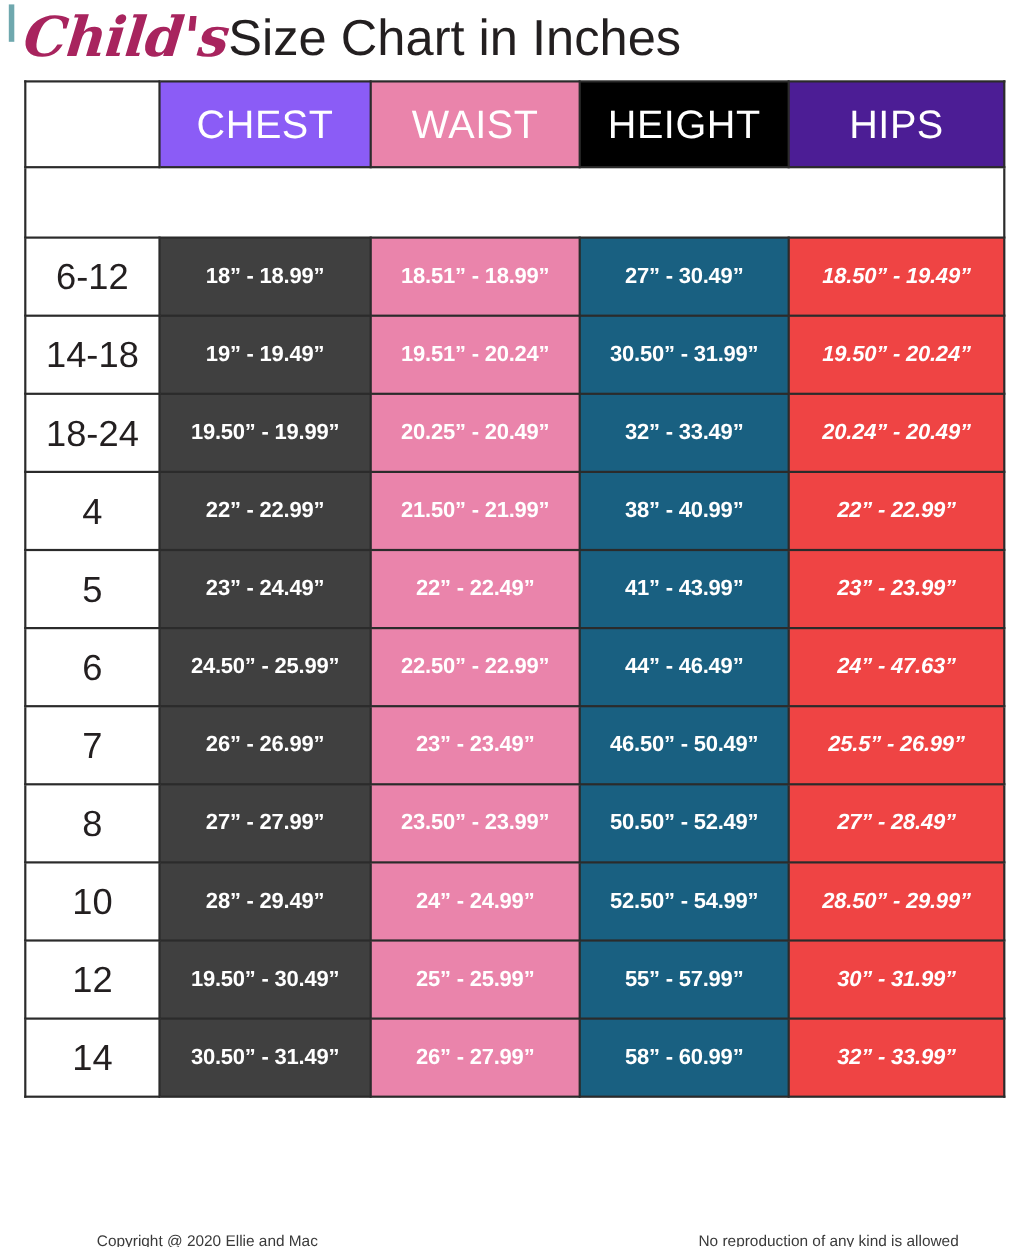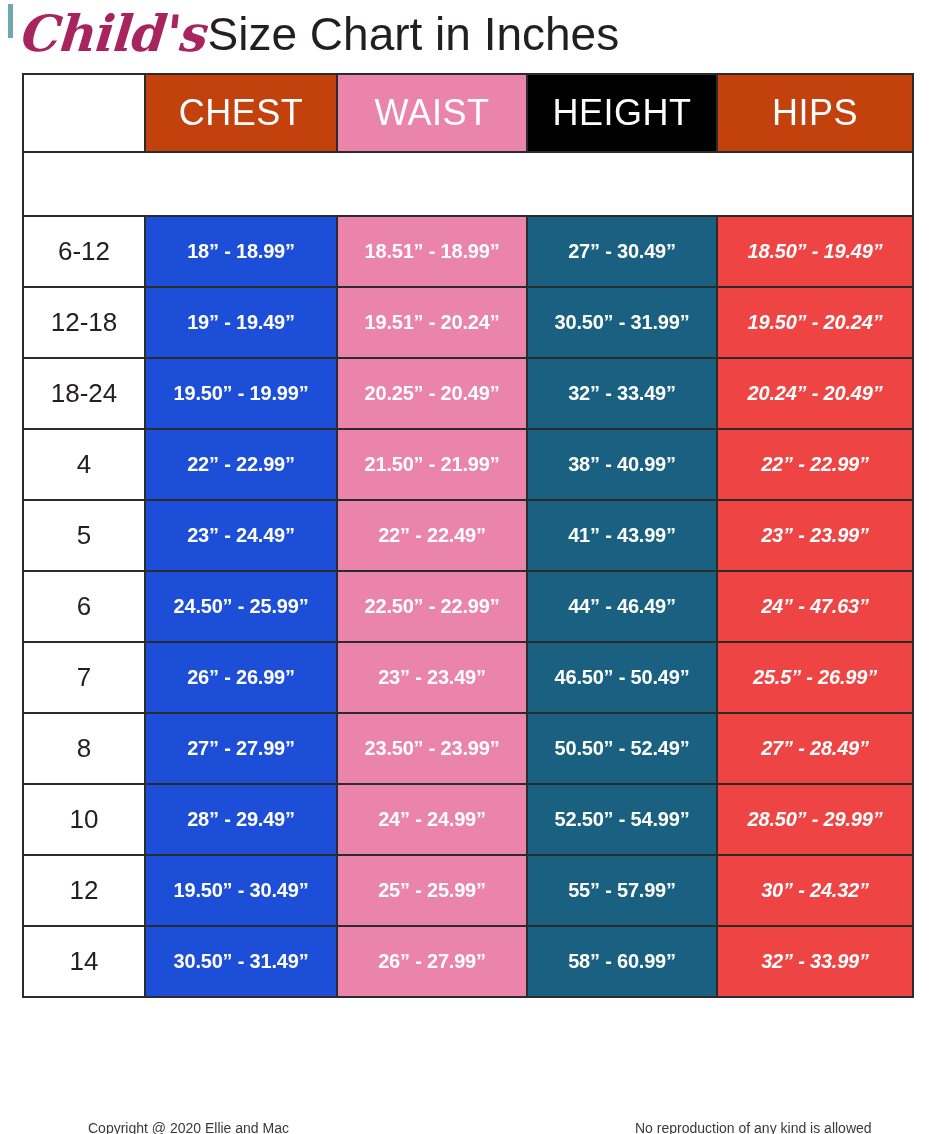--- a/index.html
+++ b/index.html
@@ -89,24 +89,24 @@
   
   tr.header-row th {
     height: 76px;
     font-family: "Liberation Sans", sans-serif;
     font-weight: 300;
     font-size: 36px;
     color: #ffffff;
     letter-spacing: 0.5px;
   }
   th.h-size  { background: #ffffff; color: #231f20; font-size: 33px; }
-  th.h-chest { background: #c2410c; }
+  th.h-chest { background: #8b5cf6; }
   th.h-waist { background: #ea84ab; }
   th.h-height{ background: #000000; }
-  th.h-hips  { background: #c2410c; }
+  th.h-hips  { background: #4c1d95; }
 
   
   tr.spacer-row td {
     height: 62px;
     background: #ffffff;
   }
 
   
   tr.data-row td {
     height: 69px;
@@ -114,26 +114,26 @@
     font-weight: bold;
     font-size: 20px;
     color: #ffffff;
     letter-spacing: -0.2px;
     white-space: nowrap;
   }
   tr.data-row td.cell-size {
     background: #ffffff;
     color: #231f20;
     font-weight: 400;
-    font-size: 26px;
+    font-size: 33px;
     letter-spacing: 0;
     vertical-align: top;
     padding-top: 2px;
   }
-  tr.data-row td.cell-chest  { background: #1d4ed8; vertical-align: top; padding-top: 8px; }
+  tr.data-row td.cell-chest  { background: #404040; vertical-align: top; padding-top: 8px; }
   tr.data-row td.cell-waist  { background: #ea84ab; vertical-align: top; padding-top: 8px; }
   tr.data-row td.cell-height { background: #196081; vertical-align: top; padding-top: 8px; }
   tr.data-row td.cell-hips   { background: #ef4444; vertical-align: top; padding-top: 8px; font-style: italic; }
 
   
   #footer {
     position: absolute;
     left: 0;
     top: 1120px;
     width: 935px;
@@ -185,21 +185,21 @@
       </tr>
 
     <tr class="data-row">
           <td class="cell-size">6-12</td>
           <td class="cell-chest">18” - 18.99”</td>
           <td class="cell-waist">18.51” - 18.99”</td>
           <td class="cell-height">27” - 30.49”</td>
           <td class="cell-hips">18.50” - 19.49”</td>
         </tr>
         <tr class="data-row">
-          <td class="cell-size">12-18</td>
+          <td class="cell-size">14-18</td>
           <td class="cell-chest">19” - 19.49”</td>
           <td class="cell-waist">19.51” - 20.24”</td>
           <td class="cell-height">30.50” - 31.99”</td>
           <td class="cell-hips">19.50” - 20.24”</td>
         </tr>
         <tr class="data-row">
           <td class="cell-size">18-24</td>
           <td class="cell-chest">19.50” - 19.99”</td>
           <td class="cell-waist">20.25” - 20.49”</td>
           <td class="cell-height">32” - 33.49”</td>
@@ -245,21 +245,21 @@
           <td class="cell-chest">28” - 29.49”</td>
           <td class="cell-waist">24” - 24.99”</td>
           <td class="cell-height">52.50” - 54.99”</td>
           <td class="cell-hips">28.50” - 29.99”</td>
         </tr>
         <tr class="data-row">
           <td class="cell-size">12</td>
           <td class="cell-chest">19.50” - 30.49”</td>
           <td class="cell-waist">25” - 25.99”</td>
           <td class="cell-height">55” - 57.99”</td>
-          <td class="cell-hips">30” - 24.32”</td>
+          <td class="cell-hips">30” - 31.99”</td>
         </tr>
         <tr class="data-row">
           <td class="cell-size">14</td>
           <td class="cell-chest">30.50” - 31.49”</td>
           <td class="cell-waist">26” - 27.99”</td>
           <td class="cell-height">58” - 60.99”</td>
           <td class="cell-hips">32” - 33.99”</td>
         </tr>
       </tbody>
   </table>

